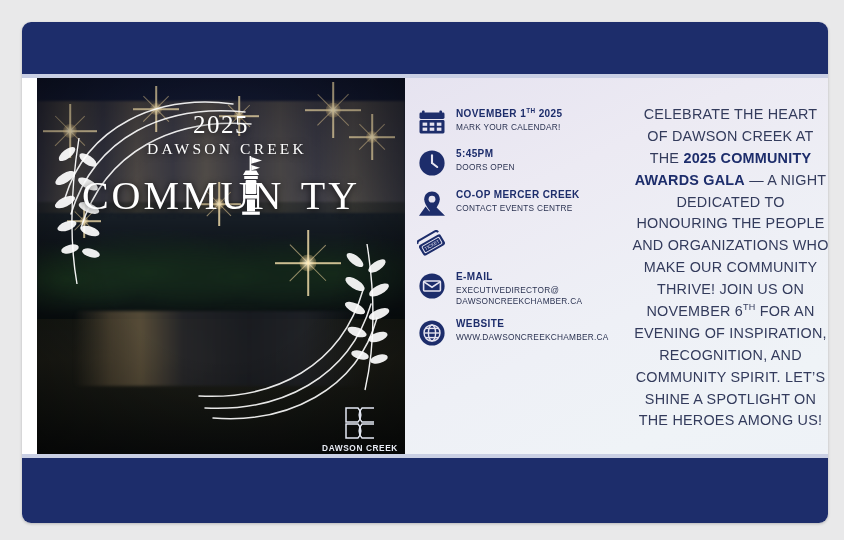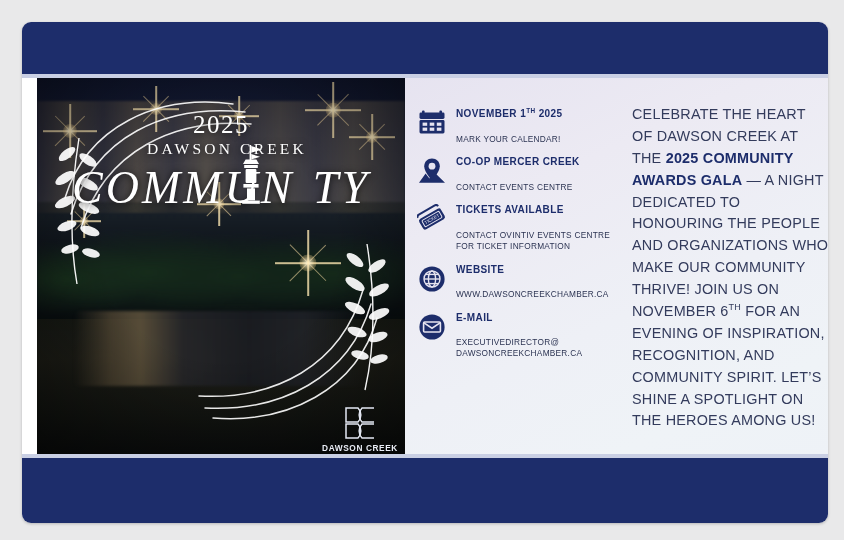--- a/index.html
+++ b/index.html
@@ -201,25 +201,24 @@
   }
   #t-city {
     font-size: 15.5px;
     letter-spacing: 3.2px;
     margin-top: 4px;
     margin-left: 12px;
     line-height: 1;
   }
   #t-community {
     position: relative;
-    font-size: 46px;
+    font-size: 40px;
     letter-spacing: 3px;
     line-height: 1.02;
-    margin-top: 8px;
-    font-style: italic;
+    margin-top: 19px;
   }
   #t-awards {
     font-size: 46px;
     letter-spacing: 4px;
     line-height: 1.02;
     margin-top: -2px;
   }
   
   #tower {
     position: absolute;
@@ -268,39 +267,39 @@
     color: #1d2d6b;
     letter-spacing: .4px;
     line-height: 1.25;
     white-space: nowrap;
   }
   .info-sub {
     font-size: 8.3px;
     color: #2b3352;
     letter-spacing: .25px;
     line-height: 1.38;
-    margin-top: 13px;
+    margin-top: 1px;
     white-space: nowrap;
   }
   .info-head sup { font-size: 6.4px; vertical-align: super; }
 
   
   #desc {
     flex: 1 1 auto;
     padding: 26px 14px 0 12px;
     display: flex;
     align-items: flex-start;
     justify-content: center;
   }
   #desc-p {
     font-size: 14.4px;
     line-height: 1.52;
     letter-spacing: .22px;
     color: #333b5c;
-    text-align: left;
+    text-align: center;
     text-transform: uppercase;
   }
   #desc-p strong { font-weight: bold; color: #1d2d6b; }
   #desc-p sup { font-size: 9px; vertical-align: super; }
 </style>
 </head>
 <body>
 
 <div id="slide">
 
@@ -456,20 +455,33 @@
             <rect x="12.7" y="20.6" width="4.6" height="3.2"></rect>
             <rect x="19.8" y="20.6" width="4.6" height="3.2"></rect>
           </g>
         </svg>
         <div class="info-text">
           <div class="info-head"><span>NOVEMBER 1</span><sup>TH</sup><span> 2025</span></div>
           <div class="info-sub">MARK YOUR CALENDAR!</div>
         </div>
       </div>
 
+      <div class="info-row">
+        <svg class="info-icon" viewBox="0 0 30 30">
+          <circle cx="15" cy="15" r="12.6" fill="#1d2d6b"></circle>
+          <g stroke="#e6e4f0" stroke-width="2.1" stroke-linecap="round">
+            <line x1="15" y1="15" x2="15" y2="7.4"></line>
+            <line x1="15" y1="15" x2="20.2" y2="19"></line>
+          </g>
+        </svg>
+        <div class="info-text">
+          <div class="info-head">5:45PM</div>
+          <div class="info-sub">DOORS OPEN</div>
+        </div>
+      </div>
 
       <div class="info-row">
         <svg class="info-icon" viewBox="0 0 30 30">
           <g fill="#1d2d6b">
             <path d="M15 2.6 C 10.6 2.6 7.2 6 7.2 10.3 C 7.2 16.1 15 24.5 15 24.5 C 15 24.5 22.8 16.1 22.8 10.3 C 22.8 6 19.4 2.6 15 2.6 Z"></path>
             <path d="M2 26.8 L8.6 17.6 L12.4 22.6 L16.8 15.8 L28 26.8 Z"></path>
           </g>
           <circle cx="15" cy="10.2" r="3.4" fill="#e6e4f0"></circle>
         </svg>
         <div class="info-text">
@@ -482,58 +494,53 @@
         <svg class="info-icon" viewBox="0 0 30 30">
           <g transform="rotate(-30 15 15)">
             <rect x="2.5" y="9" width="25" height="12" rx="2.4" fill="#1d2d6b"></rect>
             <rect x="5.2" y="11.4" width="19.6" height="7.2" rx="1.2" fill="none" stroke="#e6e4f0" stroke-width="1"></rect>
             <text x="15" y="16.6" font-family="Liberation Sans, sans-serif" font-size="4.6" fill="#e6e4f0" text-anchor="middle">TICKET</text>
           </g>
           <g transform="rotate(-30 15 15) translate(0 -6)">
             <path d="M3.4 13 A2.4 2.4 0 0 1 5.8 10.6 H24.2 A2.4 2.4 0 0 1 26.6 13" fill="none" stroke="#1d2d6b" stroke-width="2"></path>
           </g>
         </svg>
+      </div>
+
+
+      <div class="info-row">
+        <svg class="info-icon" viewBox="0 0 30 30">
+          <circle cx="15" cy="15" r="12.6" fill="#1d2d6b"></circle>
+          <rect x="6.6" y="10" width="16.8" height="10" rx="1" fill="none" stroke="#e6e4f0" stroke-width="1.6"></rect>
+          <path d="M6.6 10.6 L15 16.2 L23.4 10.6" fill="none" stroke="#e6e4f0" stroke-width="1.6"></path>
+        </svg>
         <div class="info-text">
-          <div class="info-head">TICKETS AVAILABLE</div>
-          <div class="info-sub">CONTACT OVINTIV EVENTS CENTRE</div>
-          <div class="info-sub" style="margin-top:0">FOR TICKET  INFORMATION</div>
-        </div>
-      </div>
-
+          <div class="info-head">E-MAIL</div>
+          <div class="info-sub">EXECUTIVEDIRECTOR@</div>
+          <div class="info-sub" style="margin-top:0">DAWSONCREEKCHAMBER.CA</div>
+        </div>
+      </div>
 
       <div class="info-row">
         <svg class="info-icon" viewBox="0 0 30 30">
           <circle cx="15" cy="15" r="12.6" fill="#1d2d6b"></circle>
           <g fill="none" stroke="#e6e4f0" stroke-width="1.4">
             <circle cx="15" cy="15" r="8"></circle>
             <ellipse cx="15" cy="15" rx="3.6" ry="8"></ellipse>
             <line x1="7" y1="15" x2="23" y2="15"></line>
             <line x1="8.4" y1="10.4" x2="21.6" y2="10.4"></line>
             <line x1="8.4" y1="19.6" x2="21.6" y2="19.6"></line>
           </g>
         </svg>
         <div class="info-text">
           <div class="info-head">WEBSITE</div>
           <div class="info-sub">WWW.DAWSONCREEKCHAMBER.CA</div>
         </div>
       </div>
 
-      <div class="info-row">
-        <svg class="info-icon" viewBox="0 0 30 30">
-          <circle cx="15" cy="15" r="12.6" fill="#1d2d6b"></circle>
-          <rect x="6.6" y="10" width="16.8" height="10" rx="1" fill="none" stroke="#e6e4f0" stroke-width="1.6"></rect>
-          <path d="M6.6 10.6 L15 16.2 L23.4 10.6" fill="none" stroke="#e6e4f0" stroke-width="1.6"></path>
-        </svg>
-        <div class="info-text">
-          <div class="info-head">E-MAIL</div>
-          <div class="info-sub">EXECUTIVEDIRECTOR@</div>
-          <div class="info-sub" style="margin-top:0">DAWSONCREEKCHAMBER.CA</div>
-        </div>
-      </div>
-
     </div>
 
     <div id="desc">
       <p id="desc-p"><span>CELEBRATE THE HEART OF DAWSON CREEK AT THE </span><strong>2025 COMMUNITY AWARDS GALA</strong><span> — A NIGHT DEDICATED TO HONOURING THE PEOPLE AND ORGANIZATIONS WHO MAKE OUR COMMUNITY THRIVE!  JOIN US ON NOVEMBER 6</span><sup>TH</sup><span> FOR AN EVENING OF INSPIRATION, RECOGNITION, AND COMMUNITY SPIRIT. LET’S SHINE A SPOTLIGHT ON THE HEROES AMONG US!</span></p>
     </div>
 
   </div>
 
   <div class="band-sep" id="sep-bottom"></div>
   <div class="band" id="band-bottom"></div>

